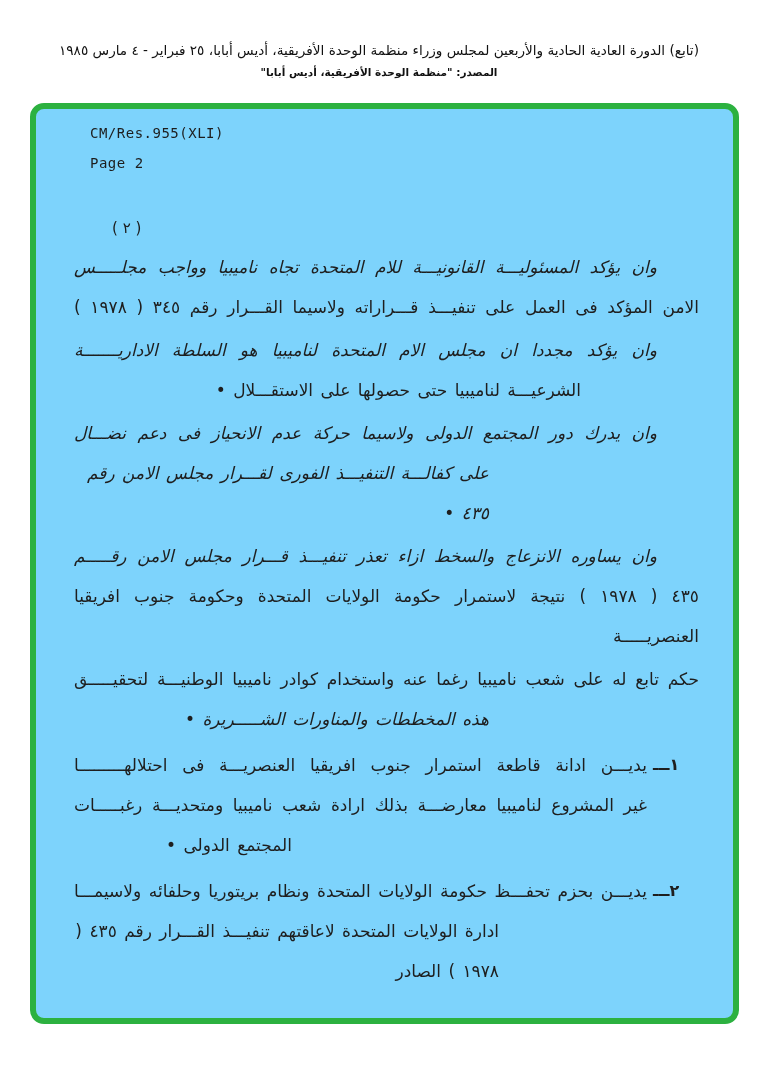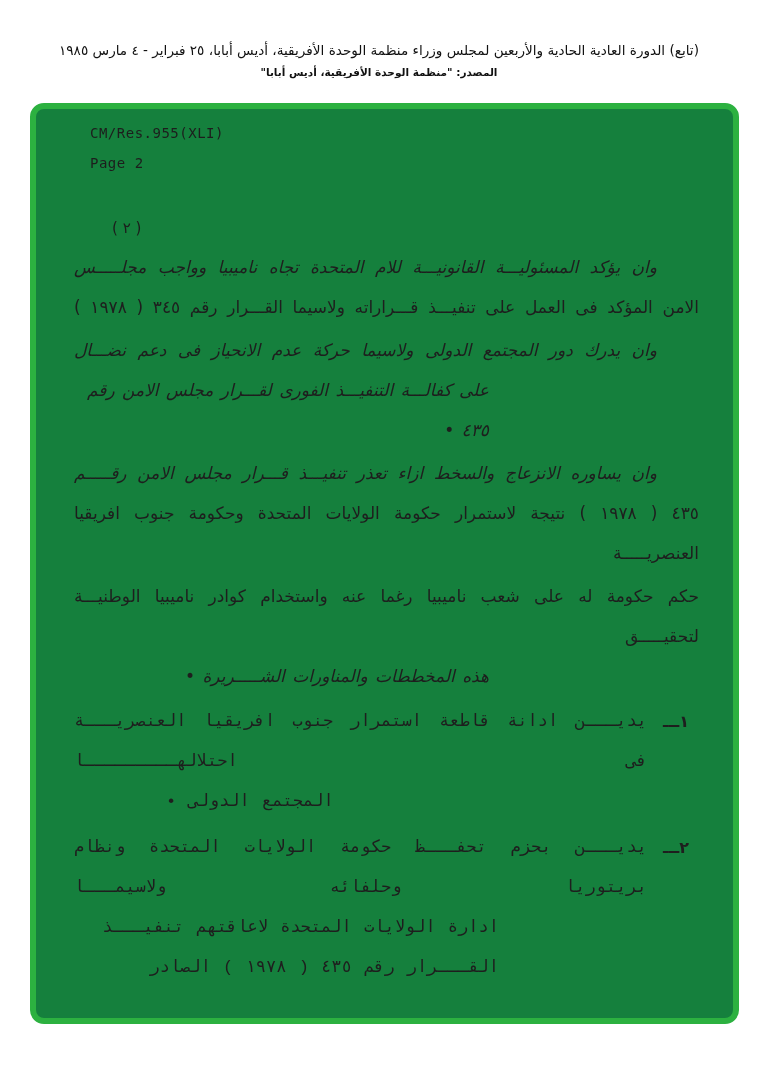--- a/index.html
+++ b/index.html
@@ -24,21 +24,21 @@
   .hdr-source{
     margin-top:6px;
     font-size:10.5px; font-weight:bold; color:#111;
   }
   
   .frame{
     position:absolute; left:30px; top:103px;
     width:697px; height:909px;
     border:6px solid #2cb140;
     border-radius:14px;
-    background:#15803d;
+    background:#7dd3fc;
   }
   
   .ref-block{
     position:absolute; left:54px; top:16px;
     font-family:"DejaVu Sans Mono",monospace;
     font-size:14px; color:#1d1d1d; letter-spacing:.5px;
   }
   .ref-line{white-space:pre;}
   .ref-page{margin-top:14px;}
   
@@ -58,23 +58,23 @@
   .l-just{text-align:justify; text-align-last:justify;}
   .l-first{padding-right:42px;font-style:italic;}
   .l-short-1{text-align:right; padding-right:118px;}  
   .l-short-2{text-align:right; padding-right:210px;font-style:italic;}  
   .l-short-3{text-align:right; padding-right:148px;}
   .l-end-a{text-align:left; padding-left:92px;}
   
   .item{display:flex; direction:rtl; margin-top:6px;}
   .item-num{
     flex:0 0 46px; font-weight:bold; font-size:16px;
-    text-align:center; line-height:40px;
+    text-align:left; line-height:40px;
   }
-  .item-text{flex:1; min-width:0; padding-right:6px;font-family:Liberation Mono, monospace;}
+  .item-text{flex:1; min-width:0; padding-right:6px;}
   
   .pageno{
     position:absolute; left:0; right:0; top:1038px;
     text-align:center; font-size:14px; font-weight:normal; color:#151515;
     direction:rtl;
     margin-top:38px;
   }
 </style>
 </head>
 <body>
@@ -93,40 +93,45 @@
 
   <div class="marker">( ٢ )</div>
 
   <div class="doc-body">
 
     <div class="para">
       <span class="line l-just l-first">وان  يؤكد  المسئوليـــة  القانونيـــة  للام المتحدة تجاه ناميبيا  وواجب  مجلـــــس</span>
       <span class="line l-just">الامن المؤكد فى  العمل على  تنفيـــذ  قـــراراته ولاسيما القـــرار  رقم ٣٤٥ (  ١٩٧٨ )</span>
     </div>
 
+    <div class="para">
+      <span class="line l-just l-first">وان  يؤكد  مجددا  ان مجلس الام المتحدة لناميبيا  هو السلطة الاداريـــــــة</span>
+      <span class="line l-short-1">الشرعيـــة لناميبيا حتى حصولها على الاستقـــلال •</span>
+    </div>
 
     <div class="para">
       <span class="line l-just l-first">وان  يدرك  دور المجتمع  الدولى  ولاسيما  حركة عدم الانحياز فى  دعم نضـــال</span>
       <span class="line l-short-2">على  كفالـــة  التنفيـــذ الفورى  لقـــرار  مجلس الامن رقم ٤٣٥ •</span>
     </div>
 
     <div class="para">
       <span class="line l-just l-first">وان  يساوره الانزعاج  والسخط ازاء  تعذر تنفيـــذ  قـــرار مجلس الامن  رقـــــم</span>
       <span class="line l-just">٤٣٥ (  ١٩٧٨ )  نتيجة لاستمرار  حكومة الولايات المتحدة وحكومة جنوب افريقيا العنصريـــــة</span>
     </div>
 
     <div class="para">
-      <span class="line l-just">حكم حكومة له على  شعب  ناميبيا  رغما عنه واستخدام  كوادر ناميبيا  الوطنيـــة  لتحقيـــــق</span>
+      <span class="line l-just">حكم تابع له على  شعب  ناميبيا  رغما عنه واستخدام  كوادر ناميبيا  الوطنيـــة  لتحقيـــــق</span>
       <span class="line l-short-2">هذه  المخططات   والمناورات  الشـــــريرة •</span>
     </div>
 
     <div class="item">
       <div class="item-num">١ـــ</div>
       <div class="item-text">
         <span class="line l-just">يديـــن  ادانة  قاطعة استمرار  جنوب  افريقيا العنصريـــة فى احتلالهـــــــــا</span>
+        <span class="line l-just">غير المشروع لناميبيا  معارضـــة بذلك ارادة شعب  ناميبيا  ومتحديـــة رغبـــــات</span>
         <span class="line l-end-a">المجتمع الدولى •</span>
       </div>
     </div>
 
     <div class="item">
       <div class="item-num">٢ـــ</div>
       <div class="item-text">
         <span class="line l-just">يديـــن  بحزم  تحفـــظ  حكومة الولايات المتحدة ونظام  بريتوريا  وحلفائه ولاسيمـــا</span>
         <span class="line l-short-3">ادارة الولايات المتحدة لاعاقتهم تنفيـــذ القـــرار  رقم ٤٣٥ (  ١٩٧٨ )  الصادر</span>
 

